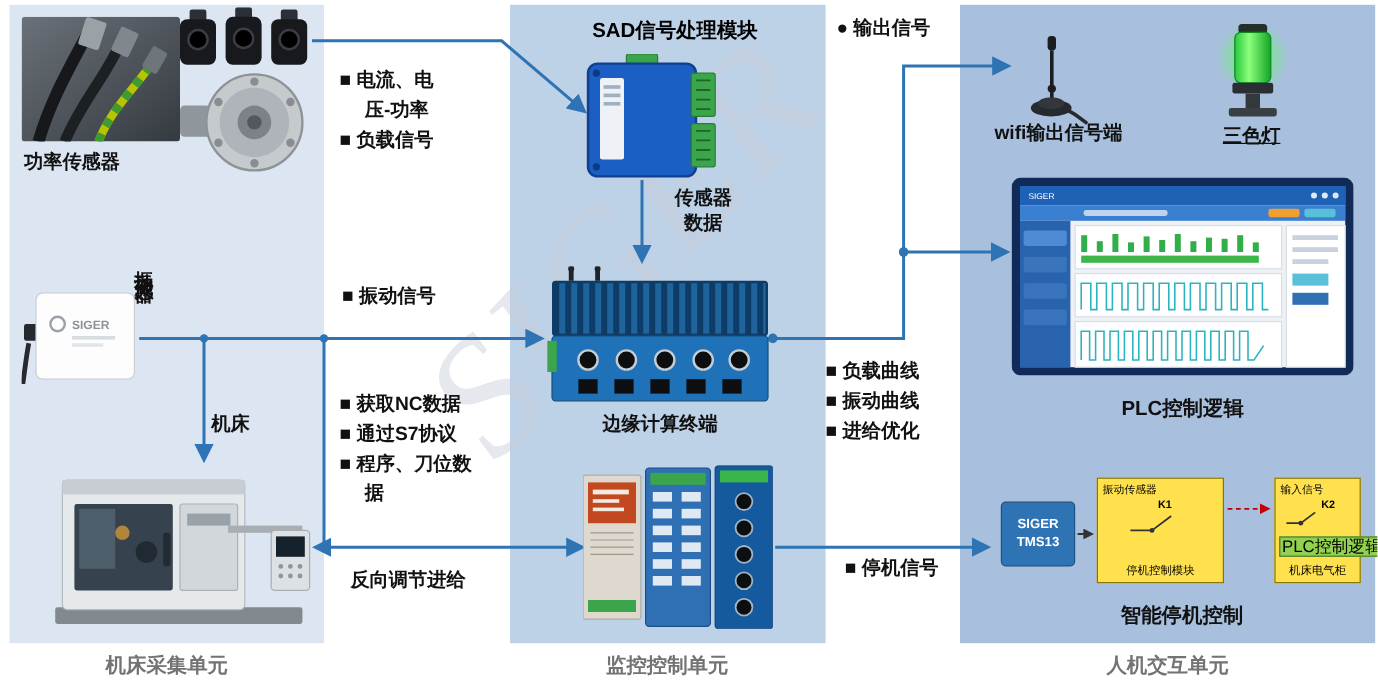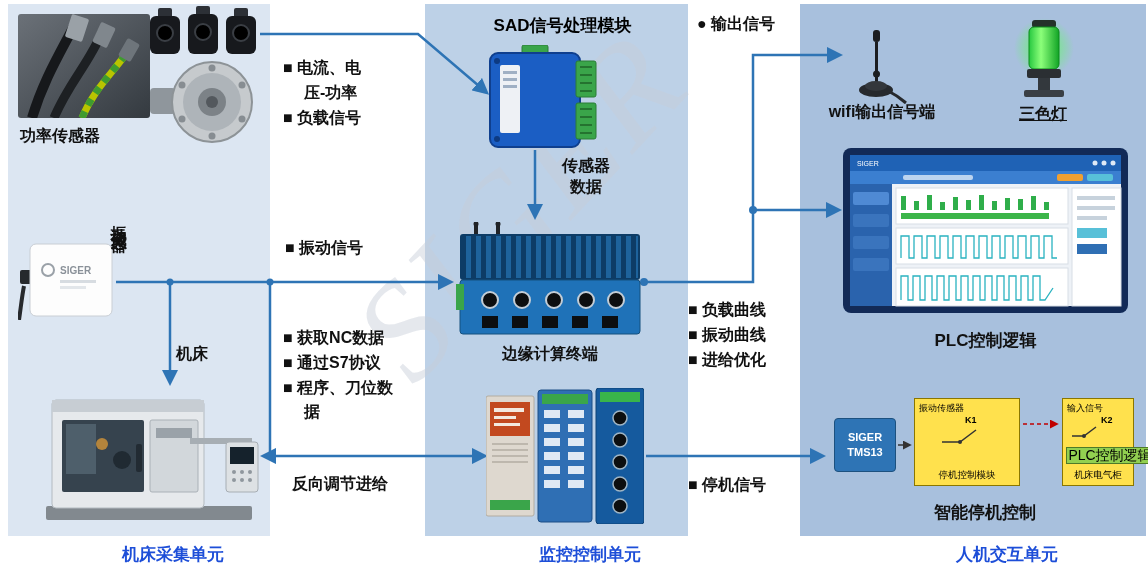--- a/index.html
+++ b/index.html
@@ -22,22 +22,22 @@
   .abs { position:absolute; }
   .lbl { position:absolute; color:#111; font-weight:600; font-size:16px; line-height:1.3; }
   .lbl-c { text-align:center; }
   .big { font-size:17px; }
   .title { position:absolute; font-weight:bold; font-size:17px; color:#000; text-align:center; }
   .vertical { writing-mode:vertical-rl; letter-spacing:3px; }
 
   .flow { position:absolute; color:#111; font-weight:600; font-size:16px; line-height:1.55; }
   .flow .item { padding-left:21px; text-indent:-21px; }
 
-  .section-label { position:absolute; top:543px; width:170px; text-align:right;
-    color:#1d4ed8; font-weight:bold; font-size:17px; }
+  .section-label { position:absolute; top:543px; width:170px; text-align:center;
+    color:#737373; font-weight:bold; font-size:17px; }
 
   
   .sd { position:absolute; left:826px; top:392px; width:312px; height:104px; }
   .sd-ctrl { position:absolute; left:8px; top:26px; width:62px; height:54px;
     background:#2e74b5; border:1px solid #1d517f; border-radius:4px; color:#fff;
     font-weight:bold; font-size:11px; display:flex; flex-direction:column;
     align-items:center; justify-content:center; line-height:1.35; }
   .sd-box { position:absolute; background:#ffe14d; border:1px solid #8a7600; }
   .sd-box1 { left:88px; top:6px; width:106px; height:88px; }
   .sd-box2 { left:236px; top:6px; width:72px; height:88px; }
@@ -297,21 +297,21 @@
   </svg>
 
   <div class="lbl" style="left:697px; top:14px;">● 输出信号</div>
 
   <div class="flow" style="left:688px; top:298px; width:110px;">
     <div class="item">■ 负载曲线</div>
     <div class="item">■ 振动曲线</div>
     <div class="item">■ 进给优化</div>
   </div>
 
-  <div class="lbl" style="left:688px; top:475px;">■ 停机信号</div>
+  <div class="lbl" style="left:688px; top:464px;padding-left:16px;">■ 停机信号</div>
 
   <svg class="abs" style="left:844px; top:30px;" width="64" height="74" viewBox="0 0 64 74">
     <rect x="29" y="0" width="7" height="12" rx="3" fill="#1b1d20"></rect>
     <rect x="31" y="12" width="3" height="30" fill="#1b1d20"></rect>
     <circle cx="32.5" cy="44" r="3.5" fill="#1b1d20"></circle>
     <path d="M32.5,47 L32.5,52" stroke="#1b1d20" stroke-width="3"></path>
     <ellipse cx="32" cy="60" rx="17" ry="7" fill="#26292d"></ellipse>
     <ellipse cx="32" cy="56" rx="11" ry="5" fill="#33373c"></ellipse>
     <path d="M46,62 C54,66 58,70 62,73" stroke="#26292d" stroke-width="3" fill="none"></path>
   </svg>

